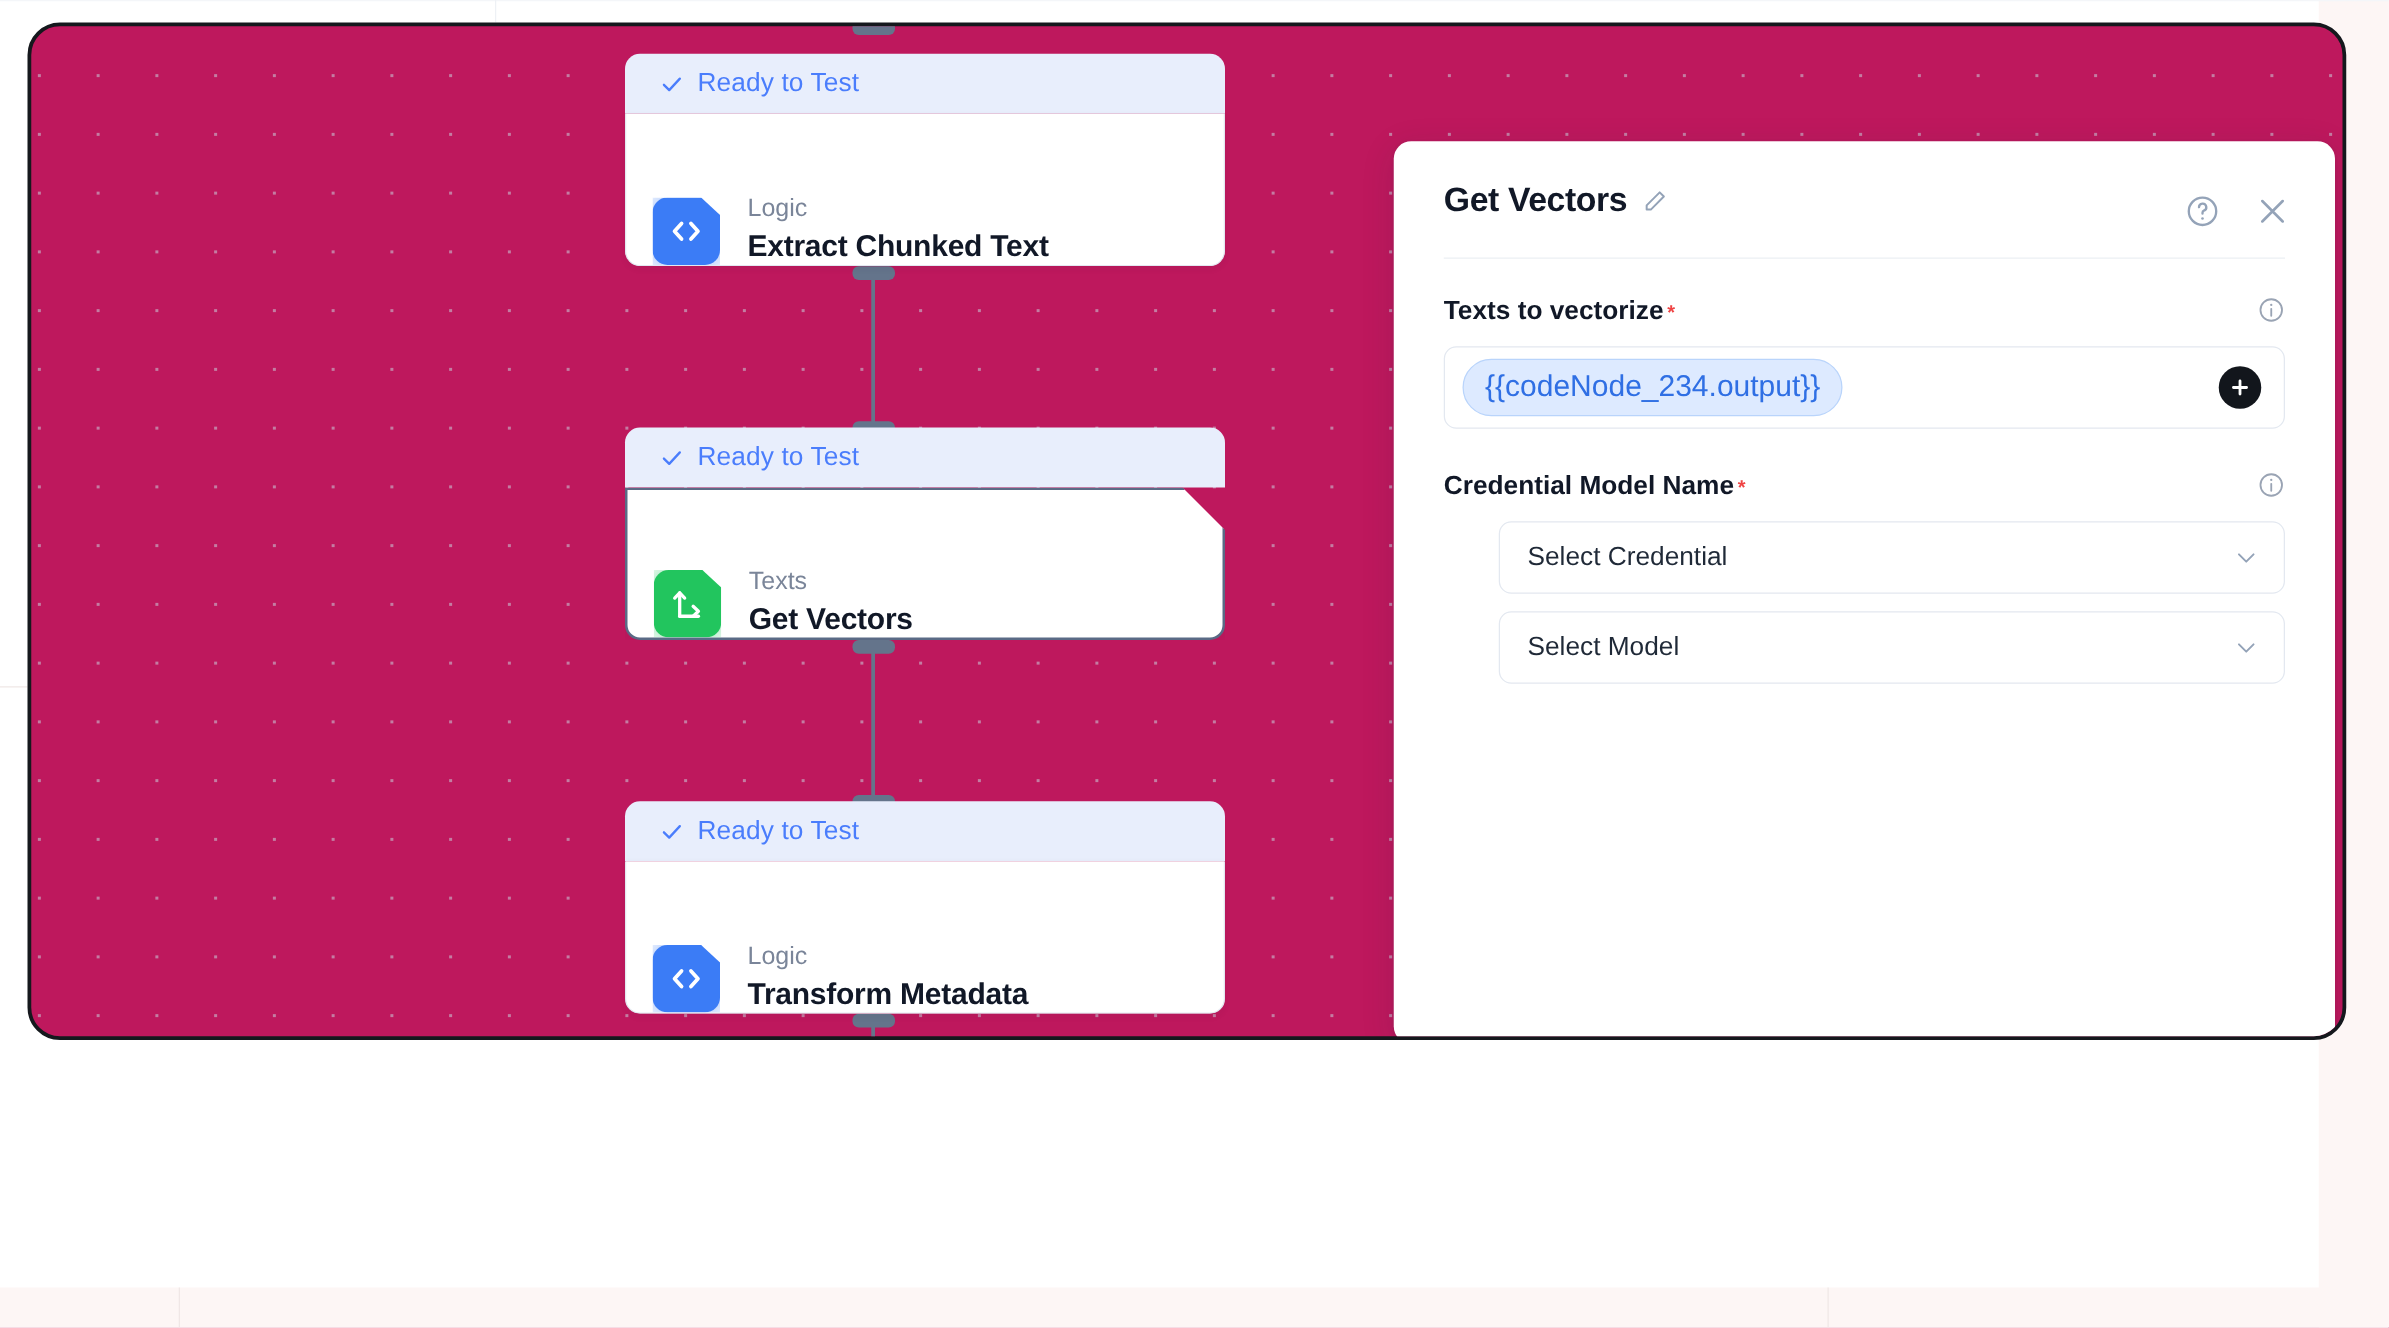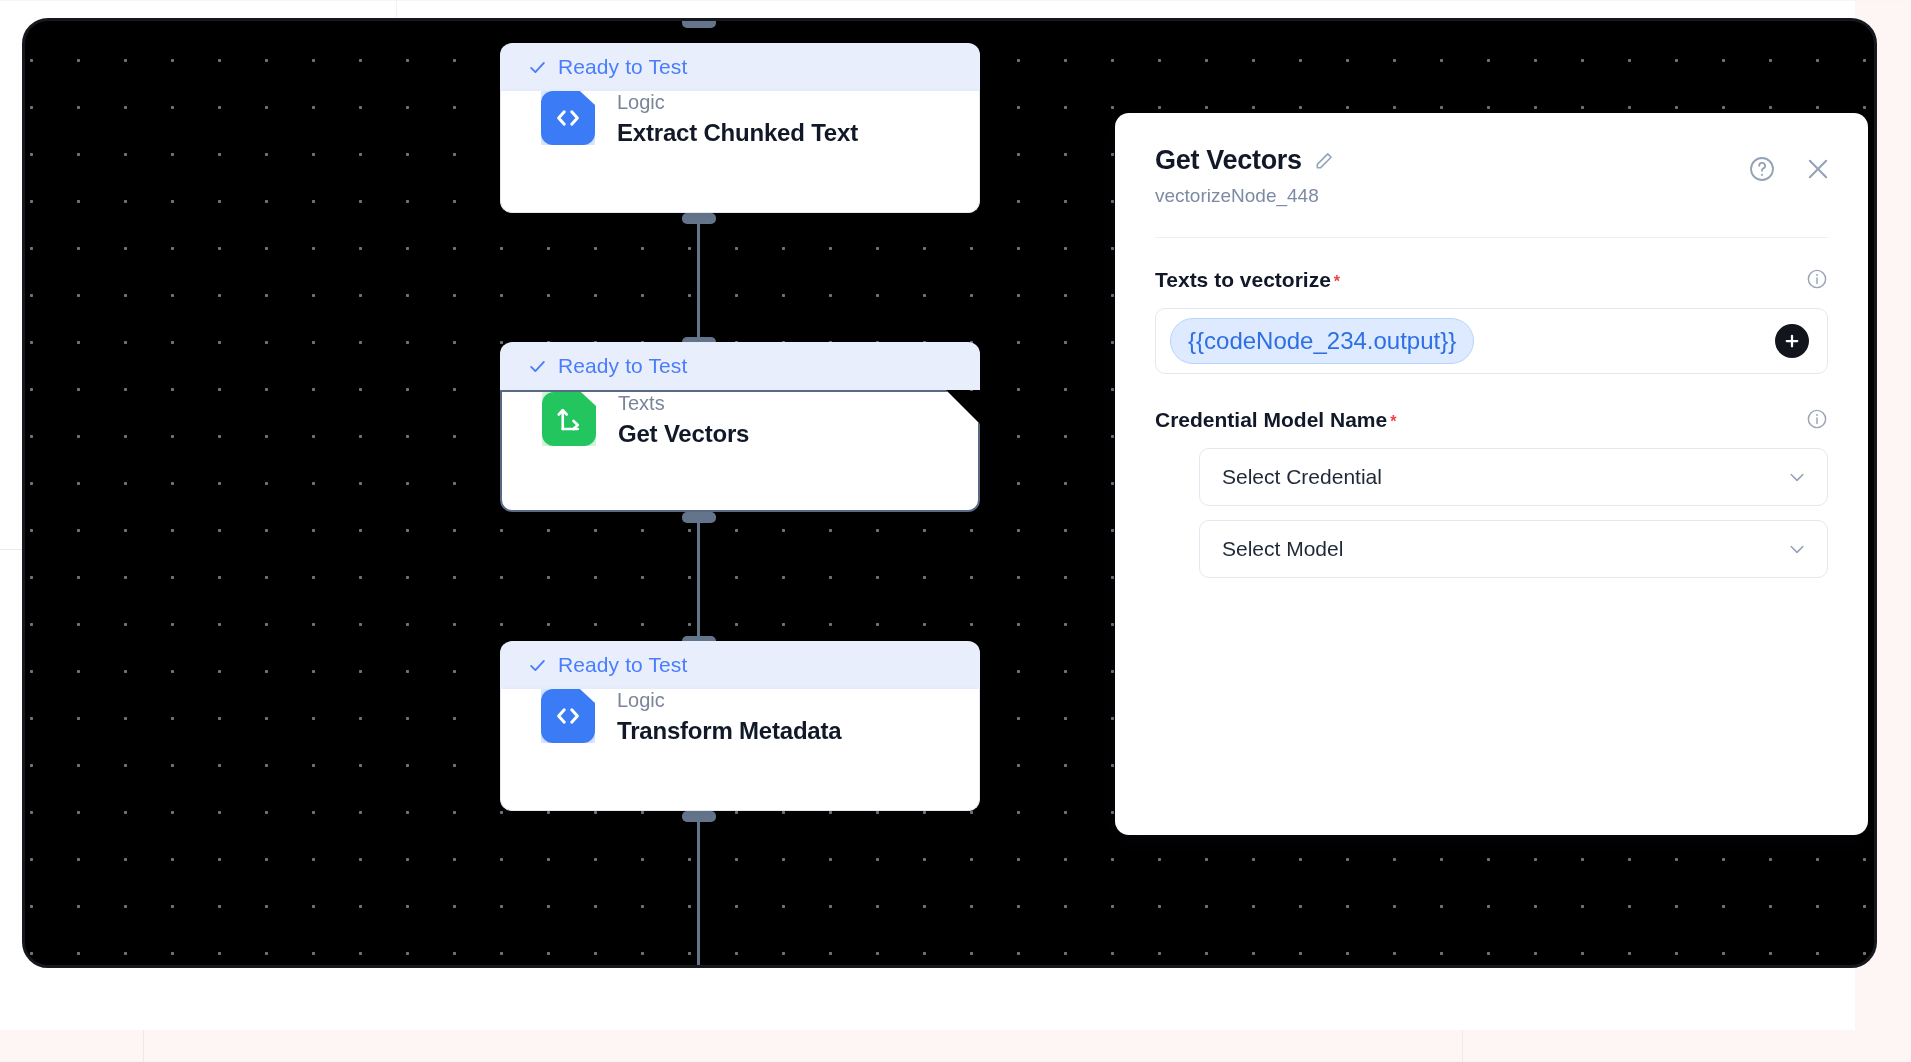--- a/index.html
+++ b/index.html
@@ -29,24 +29,24 @@
     background: #f0e7e6;
     pointer-events: none;
   }
 
   
   #canvas-shell {
     position: absolute;
     left: 22px;
     top: 18px;
     width: 1855px;
-    height: 950px;
+    height: 814px;
     border: 3px solid #15181d;
     border-radius: 26px;
-    background: #000000;
+    background: #be185d;
     overflow: hidden;
   }
 
   #dot-grid {
     position: absolute;
     inset: 0;
     background-image: radial-gradient(#c9cfdb 1.4px, transparent 1.5px);
     background-size: 47px 47px;
     background-position: 30px 16px;
     opacity: .55;
@@ -96,22 +96,22 @@
     font-weight: 400;
     letter-spacing: .1px;
   }
   .node-body {
     background: #ffffff;
     border: 1px solid #e3e8f0;
     border-top: none;
     border-radius: 0 0 12px 12px;
     height: 122px;
     display: flex;
-    align-items: flex-start;
-    padding-left: 40px;
+    align-items: flex-end;
+    padding-left: 21px;
     gap: 22px;
     box-shadow: 0 2px 6px rgba(30,41,59,.06);
   }
   .node.selected .node-body {
     border: 2px solid #5a6a85;
     border-top: 2px solid #5a6a85;
     border-radius: 0 0 12px 12px;
     clip-path: polygon(0 0, calc(100% - 34px) 0, 100% 34px, 100% 100%, 0 100%);
   }
   .node.selected .node-status { background: #e8eefc; }
@@ -367,21 +367,20 @@
     </div>
 
     <div id="inspector">
       <div class="insp-head">
         <div class="insp-title-row">
           <span class="insp-title">Get Vectors</span>
           <svg class="pencil-icon" viewBox="0 0 24 24" fill="none" stroke="currentColor" stroke-width="1.9" stroke-linecap="round" stroke-linejoin="round">
               <path d="M16.5 3.5l4 4L8 20H4v-4z"></path>
             </svg>
         </div>
-        <div class="insp-subtitle">vectorizeNode_448</div>
 
         <div class="insp-actions">
           <svg class="help-icon" viewBox="0 0 24 24" fill="none" stroke="currentColor" stroke-width="1.6" stroke-linecap="round" stroke-linejoin="round">
               <circle cx="12" cy="12" r="9.4"></circle>
               <path d="M9.6 9.2a2.5 2.5 0 1 1 3.3 2.4c-.6.25-.9.8-.9 1.5v.5"></path>
               <circle cx="12" cy="17" r=".9" fill="currentColor" stroke="none"></circle>
             </svg>
           <svg class="close-icon" viewBox="0 0 24 24" fill="none" stroke="currentColor" stroke-width="1.8" stroke-linecap="round">
               <path d="M5 5l14 14M19 5L5 19"></path>
             </svg>

